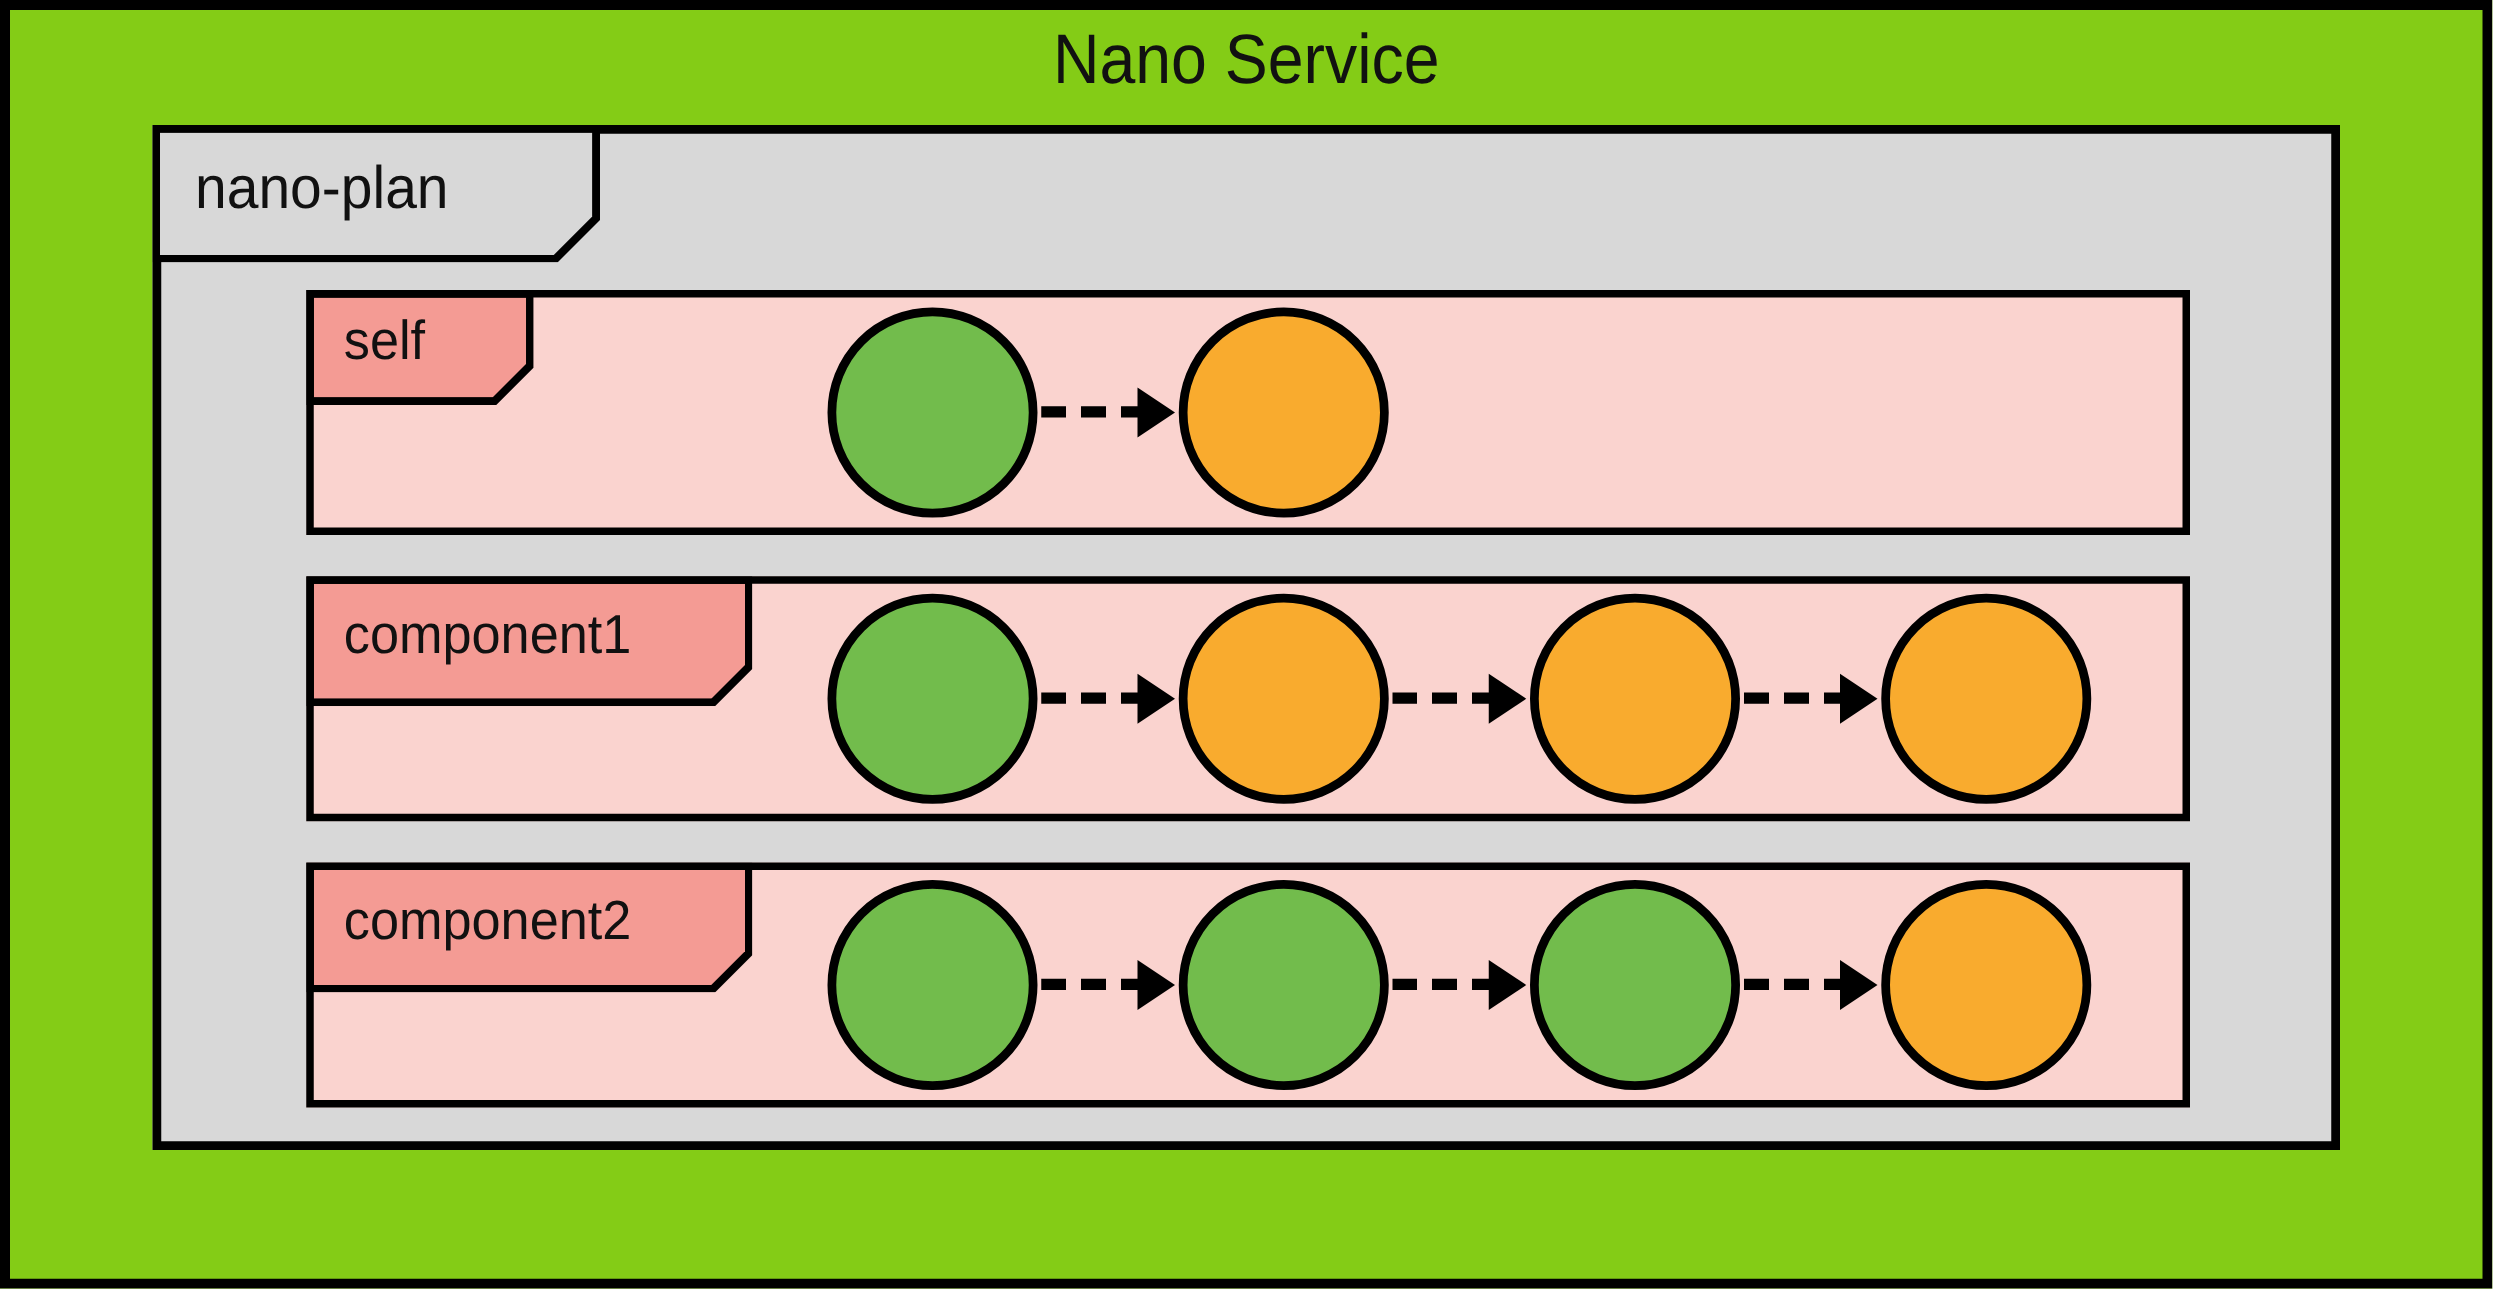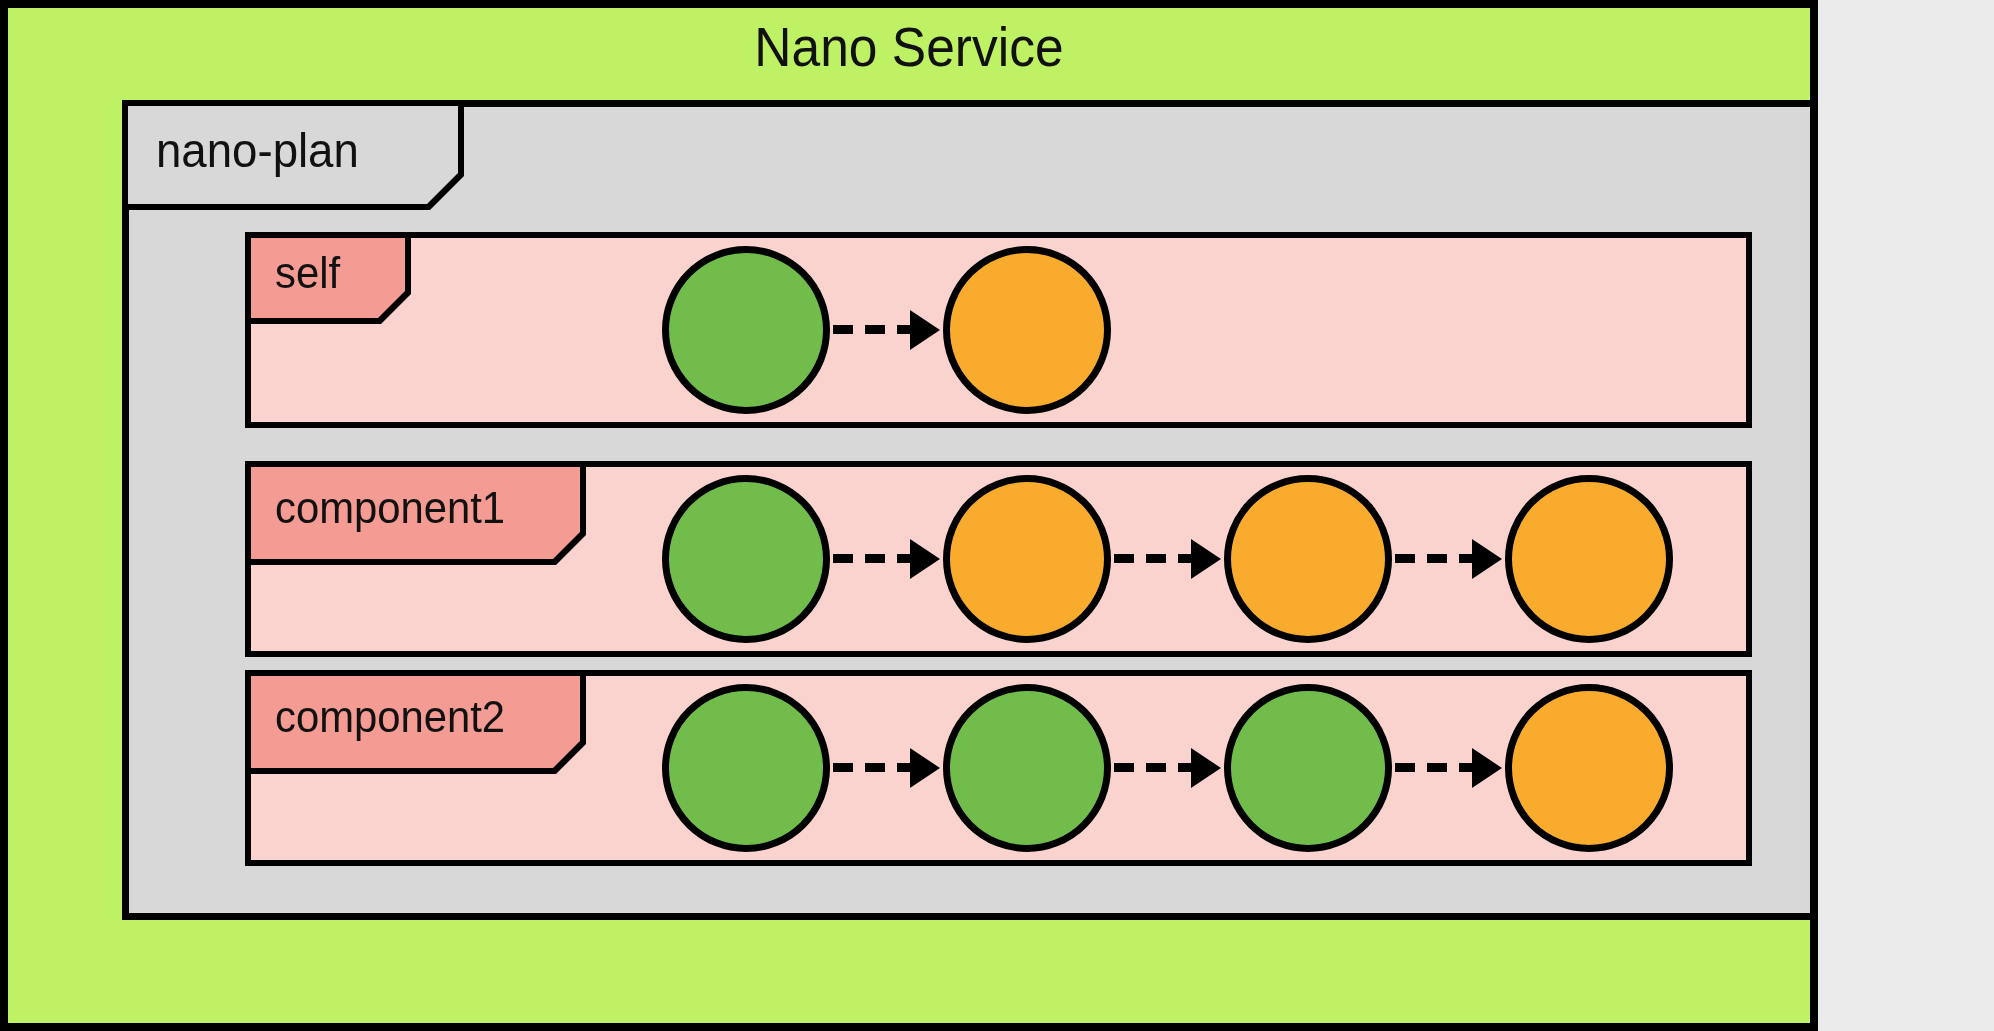--- a/index.html
+++ b/index.html
@@ -1,28 +1,28 @@
 <!DOCTYPE html>
 <html><head>
 <meta charset="utf-8">
 <style>
   html,body{margin:0;padding:0;background:#ebebeb;}
   body{font-family:"Liberation Sans", sans-serif; color:#111;}
-  .frame{position:relative;width:1818px;height:1031px;background:#bef264;overflow:hidden;}
+  .frame{position:relative;width:1994px;height:1031px;background:#84cc16;overflow:hidden;}
   .frame-border{position:absolute;inset:0;box-shadow:inset 0 0 0 8px #000;pointer-events:none;z-index:50;}
 
   .title{position:absolute;left:0;top:14px;width:100%;text-align:center;
          font-size:56px;font-weight:400;letter-spacing:0px;
          transform:scaleX(0.92);transform-origin:center;}
 
   .plan-box{position:absolute;left:122px;top:100px;width:1750px;height:820px;
             background:#d8d8d8;border:7px solid #000;box-sizing:border-box;}
 
   
-  .tab{position:absolute;z-index:5;}
+  .tab{position:absolute;z-index:5;padding-left:16px;}
   .tab-border{position:absolute;inset:0;background:#000;}
   .tab-fill{position:absolute;inset:6px;}
   .tab-label{position:absolute;left:34px;top:0;height:calc(100% - 10px);
              display:flex;align-items:center;white-space:nowrap;
              transform:scaleX(0.95);transform-origin:left center;}
 
   .plan-tab{left:-7px;top:-7px;width:342px;height:110px;}
   .plan-tab .tab-border{clip-path:polygon(0 0,100% 0,100% calc(100% - 34px),calc(100% - 34px) 100%,0 100%);}
   .plan-tab .tab-fill{background:#d8d8d8;clip-path:polygon(0 0,100% 0,100% calc(100% - 31px),calc(100% - 31px) 100%,0 100%);}
   .plan-tab .tab-label{font-size:48px;}
@@ -86,21 +86,21 @@
             <div class="arrow-line"></div>
                      <div class="arrow-head"></div>
           </div>
           <div class="circle" style="left: 973px; background: rgb(249, 171, 46);"></div>
           <div class="arrow" style="left: 1144px; width: 107px;">
             <div class="arrow-line"></div>
                      <div class="arrow-head"></div>
           </div>
           <div class="circle" style="left: 1254px; background: rgb(249, 171, 46);"></div>
         </div>
-        <div class="row" style="top: 563px; text-decoration: underline;">
+        <div class="row" style="top: 583px; text-decoration: underline;">
           <div class="tab row-tab" style="left: -6px; top: -6px; width: 341px; height: 104px;">
             <div class="tab-border"></div>
                  <div class="tab-fill"></div>
             <div class="tab-label">component2</div>
           </div>
           <div class="circle" style="left: 411px; background: rgb(114, 188, 76);"></div>
           <div class="arrow" style="left: 582px; width: 107px;">
             <div class="arrow-line"></div>
                      <div class="arrow-head"></div>
           </div>

